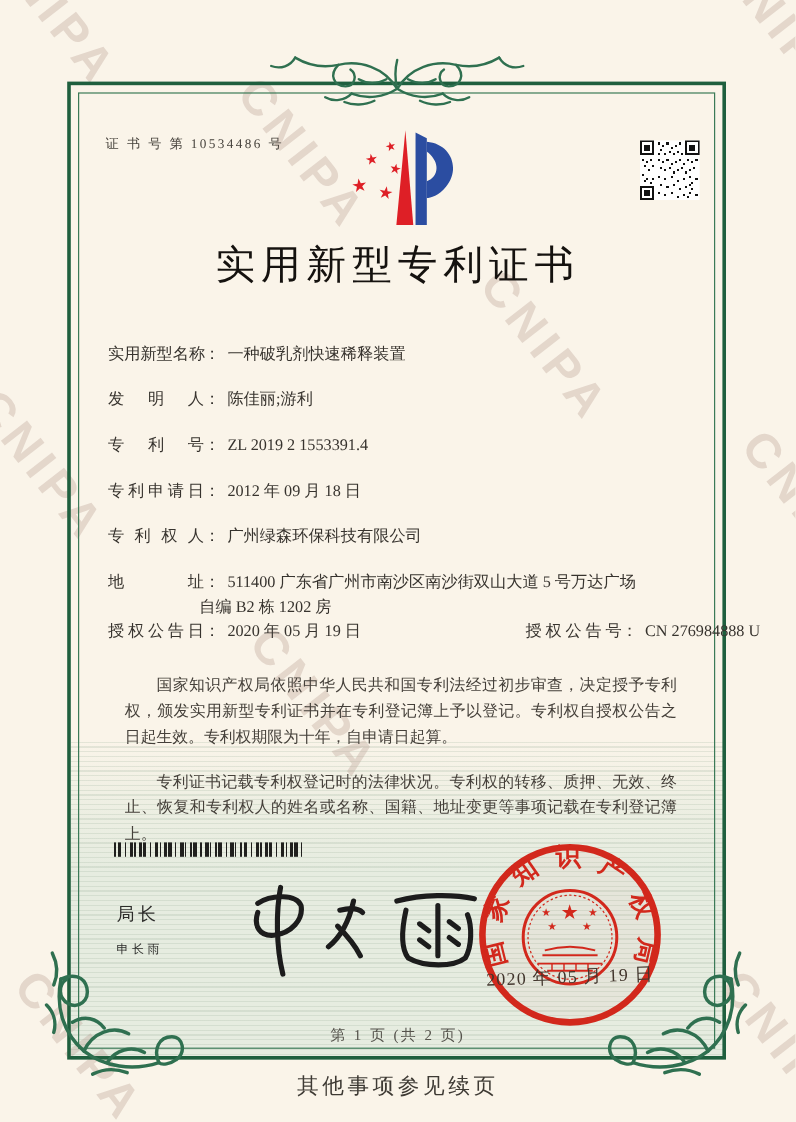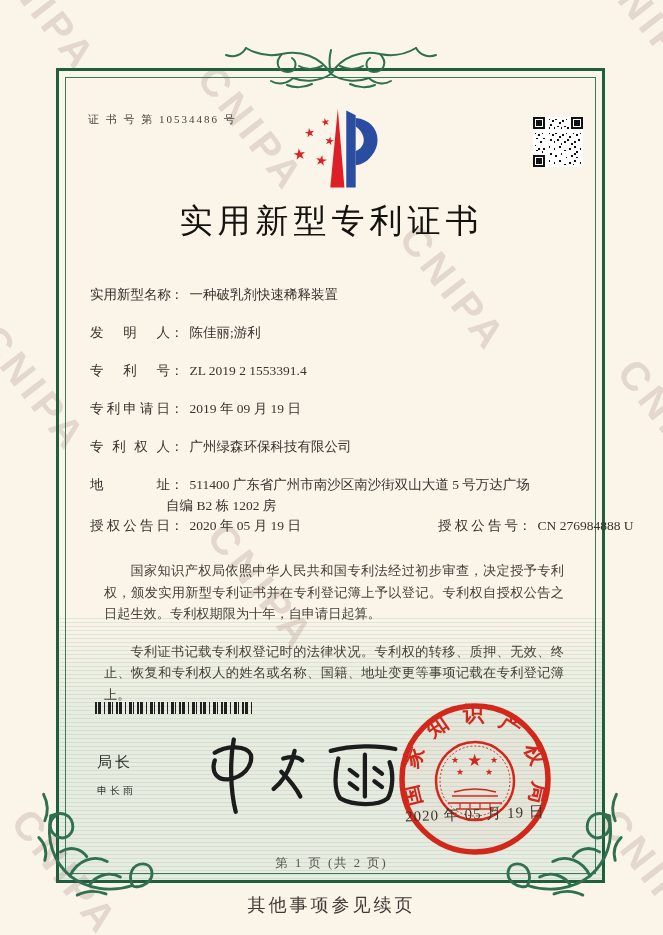--- a/index.html
+++ b/index.html
@@ -170,21 +170,21 @@
     <div class="row" style="top:286px">
       <span class="flabel">实用新型名称</span><span class="colon">：</span><span>一种破乳剂快速稀释装置</span>
     </div>
     <div class="row" style="top:324px">
       <span class="flabel">发明人</span><span class="colon">：</span><span>陈佳丽;游利</span>
     </div>
     <div class="row" style="top:362px">
       <span class="flabel">专利号</span><span class="colon">：</span><span>ZL 2019 2 1553391.4</span>
     </div>
     <div class="row" style="top:400px">
-      <span class="flabel">专利申请日</span><span class="colon">：</span><span>2019 年 09 月 19 日</span>
+      <span class="flabel">专利申请日</span><span class="colon">：</span><span>2012 年 09 月 18 日</span>
     </div>
     <div class="row" style="top:438px">
       <span class="flabel">专利权人</span><span class="colon">：</span><span>广州绿森环保科技有限公司</span>
     </div>
     <div class="row" style="top:476px">
       <span class="flabel">地址</span><span class="colon">：</span><span>511400 广东省广州市南沙区南沙街双山大道 5 号万达广场</span>
       <span class="addr2">自编 B2 栋 1202 房</span>
     </div>
     <div class="row" style="top:517px">
       <span class="flabel">授权公告日</span><span class="colon">：</span><span>2020 年 05 月 19 日</span>

